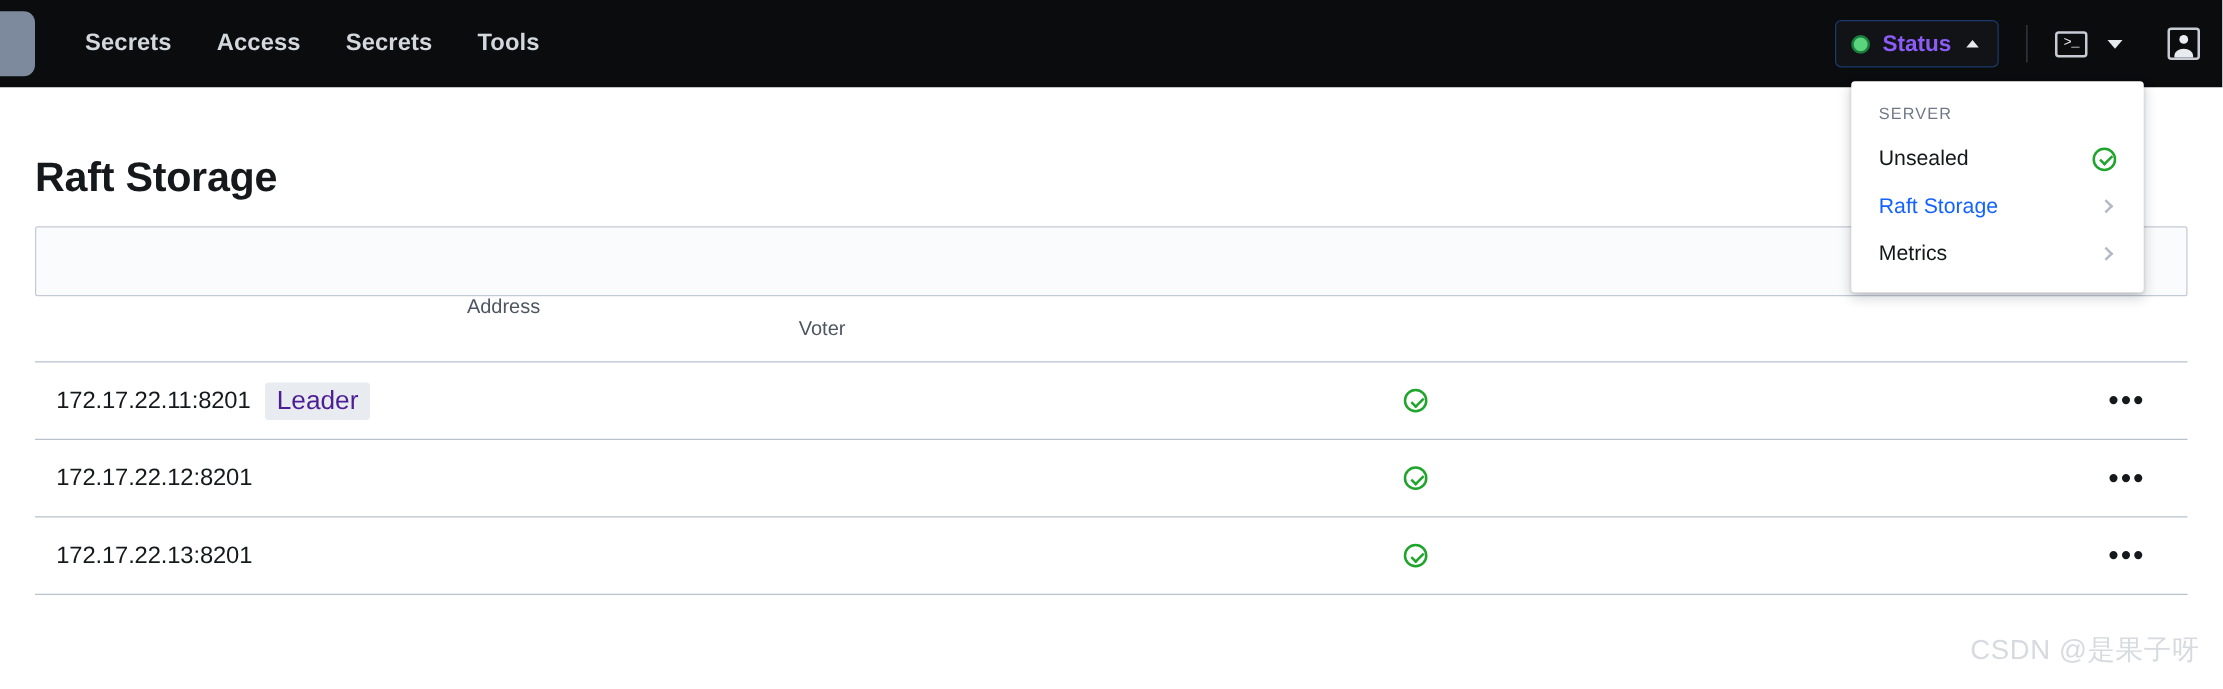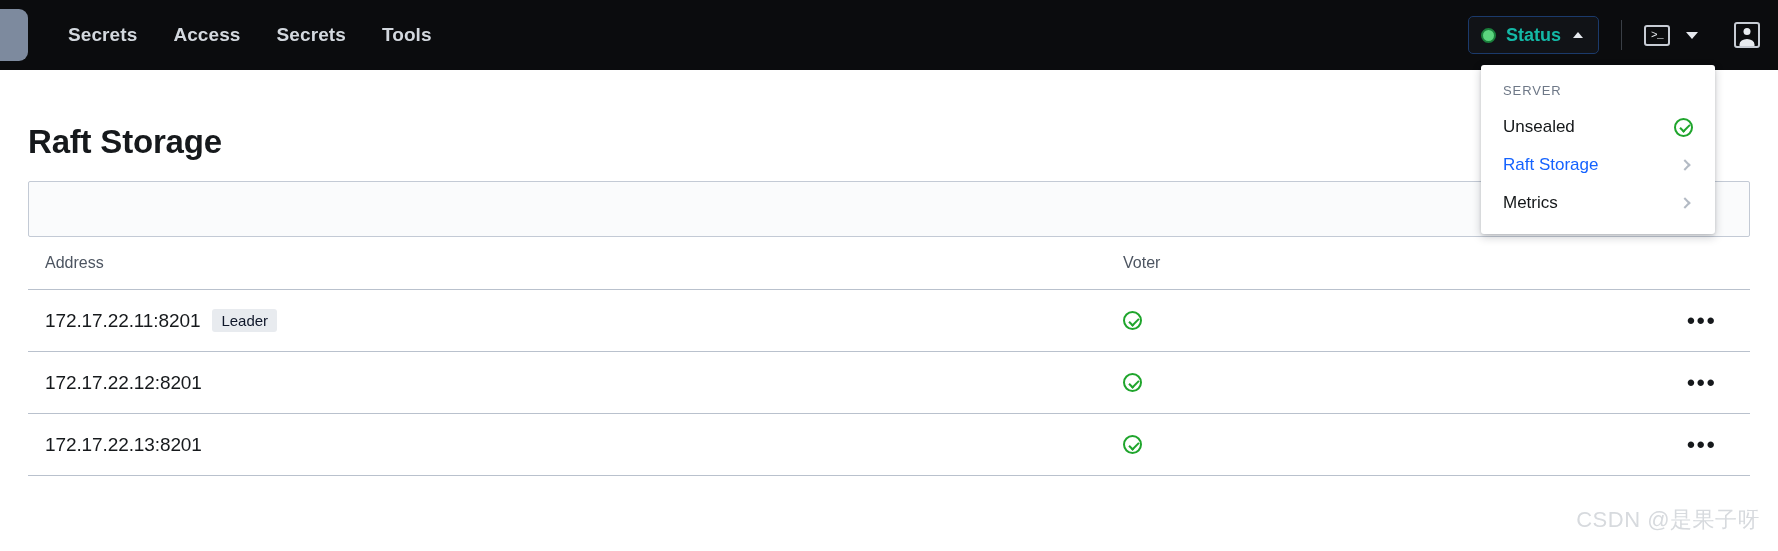--- a/index.html
+++ b/index.html
@@ -75,21 +75,21 @@
     cursor: pointer;
   }
   .status-dot {
     width: 15px; height: 15px;
     border-radius: 50%;
     background: #5bd47e;
     border: 2.5px solid #1a7f3c;
     flex: 0 0 auto;
   }
   .status-label {
-    color: #14b8a6;
+    color: #8b5cf6;
     font-size: 18px;
     font-weight: bold;
   }
   .caret-up {
     width: 0; height: 0;
     border-left: 5.5px solid transparent;
     border-right: 5.5px solid transparent;
     border-bottom: 6px solid #e6e9ee;
     margin-left: 2px;
   }
@@ -239,20 +239,21 @@
     border-radius: 2px;
   }
 
   .table { width: 100%; }
 
   .thead {
     display: flex;
     align-items: center;
     height: 53px;
     border-bottom: 1px solid #b9c1cd;
+    flex-direction: column;
   }
   .th {
     font-size: 16px;
     color: #4d5561;
   }
   .col-address { width: 1065px; padding-left: 17px; }
   .col-voter   { width: 560px; display: flex; justify-content: flex-start; padding-left: 30px;}
   .col-actions { flex: 1; display: flex; justify-content: center; }
 
   .trow {
@@ -267,22 +268,22 @@
     display: flex;
     align-items: center;
     gap: 12px;
   }
   .addr-text {
     font-size: 19px;
     color: #16191c;
     letter-spacing: -0.1px;
   }
   .leader-badge {
-    font-size: 15px;
-    color: #0f172a;
+    font-size: 21px;
+    color: #4c1d95;
     background: #e8ebef;
     border-radius: 3px;
     padding: 3px 9px;
   }
   .cell-voter {
     width: 560px;
     display: flex;
     justify-content: flex-start;
     padding-left: 30px;
   }

